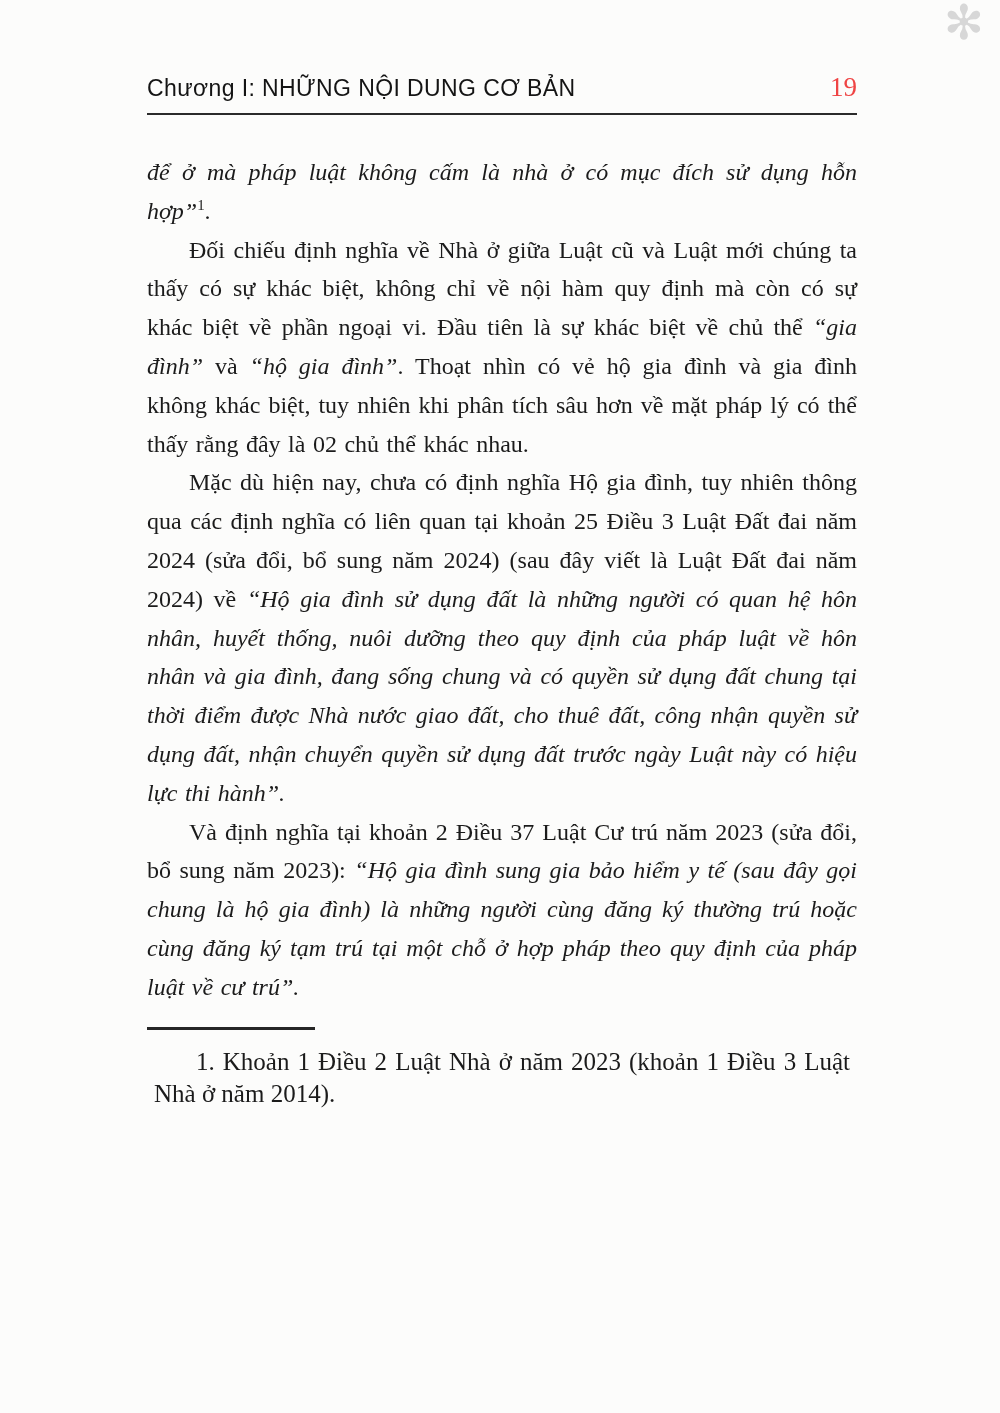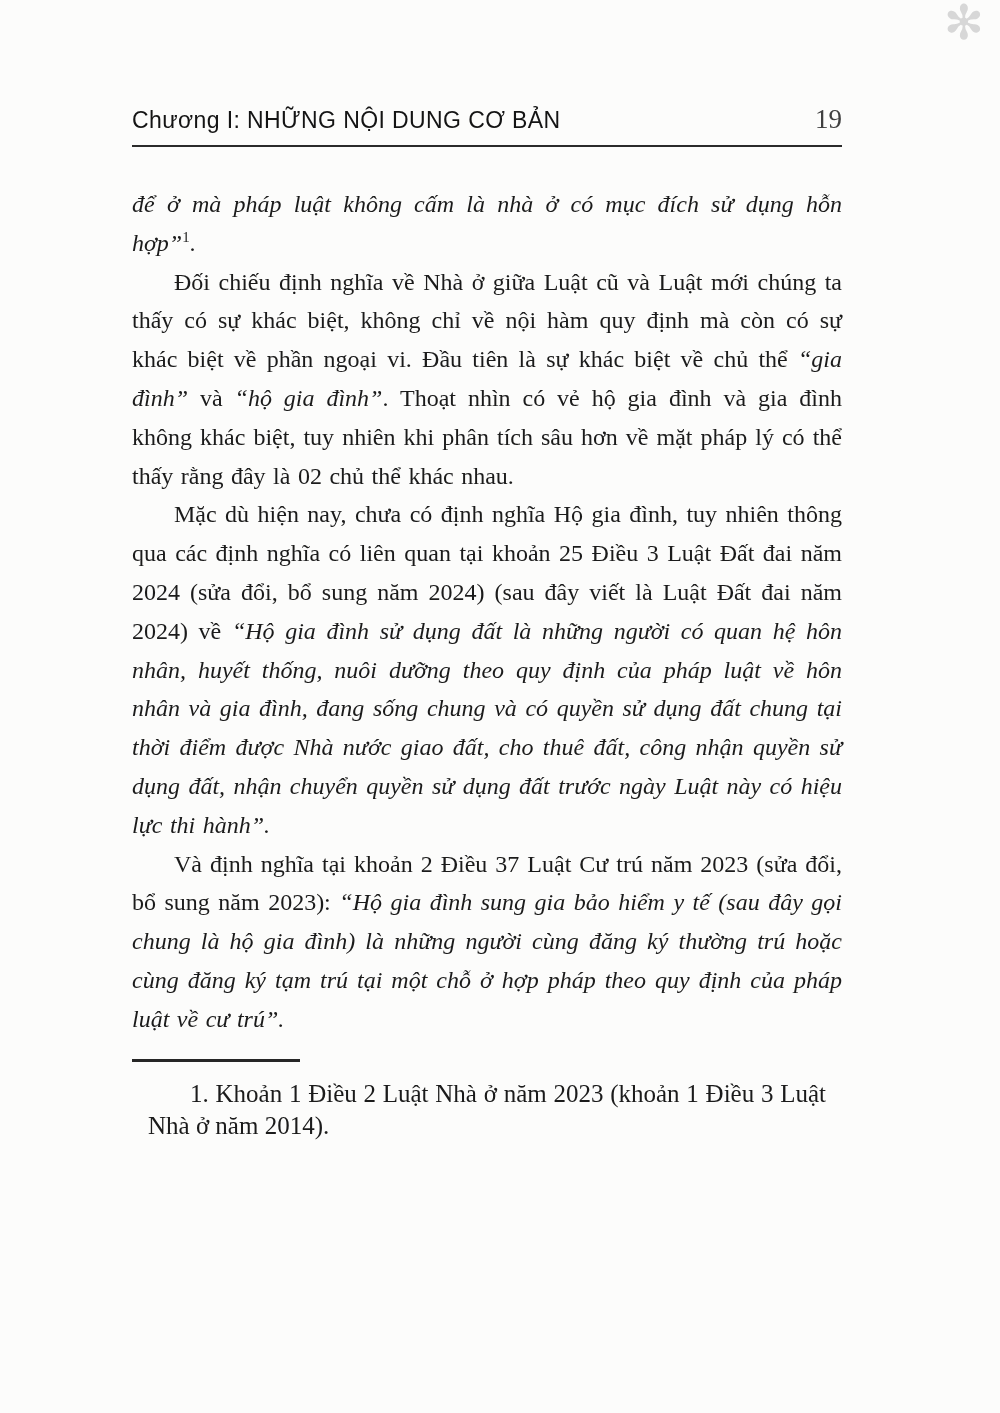--- a/index.html
+++ b/index.html
@@ -17,21 +17,21 @@
     position: absolute;
     top: -6px; right: 16px;
     font-size: 48px;
     color: #d7d7d7;
     font-family: "DejaVu Sans", sans-serif;
     user-select: none;
   }
 
   .content {
     position: absolute;
-    left: 132px;
+    left: 147px;
     width: 710px;
     top: 0;
   }
 
   .header {
     margin-top: 72px;
     display: flex;
     align-items: baseline;
     justify-content: space-between;
     border-bottom: 2px solid #2b2b2b;
@@ -39,22 +39,21 @@
   }
   .chapter-title {
     font-family: "Liberation Sans", sans-serif;
     font-size: 23px;
     letter-spacing: 0.4px;
     color: #141414;
   }
   .page-number {
     font-family: "Liberation Serif", serif;
     font-size: 27px;
-    color: #404040;
-    margin-top: 32px;
+    color: #ef4444;
   }
 
   .body-text {
     margin-top: 38px;
     font-size: 24px;
     line-height: 38.8px;
     text-align: justify;
     word-spacing: 1.5px;
   }
   .body-text p { margin: 0; }
@@ -65,21 +64,21 @@
   .footnote {
     margin-top: 20px;
   }
   .footnote-rule {
     width: 168px;
     border: none;
     border-top: 3px solid #262626;
     margin: 0 0 16px 0;
   }
   .footnote-text {
-    margin: 16px;
+    margin: 7px;
     font-size: 25px;
     line-height: 32.5px;
     text-indent: 42px;
     text-align: justify;
   }
 </style>
 </head>
 <body>
 
 <div class="page">

